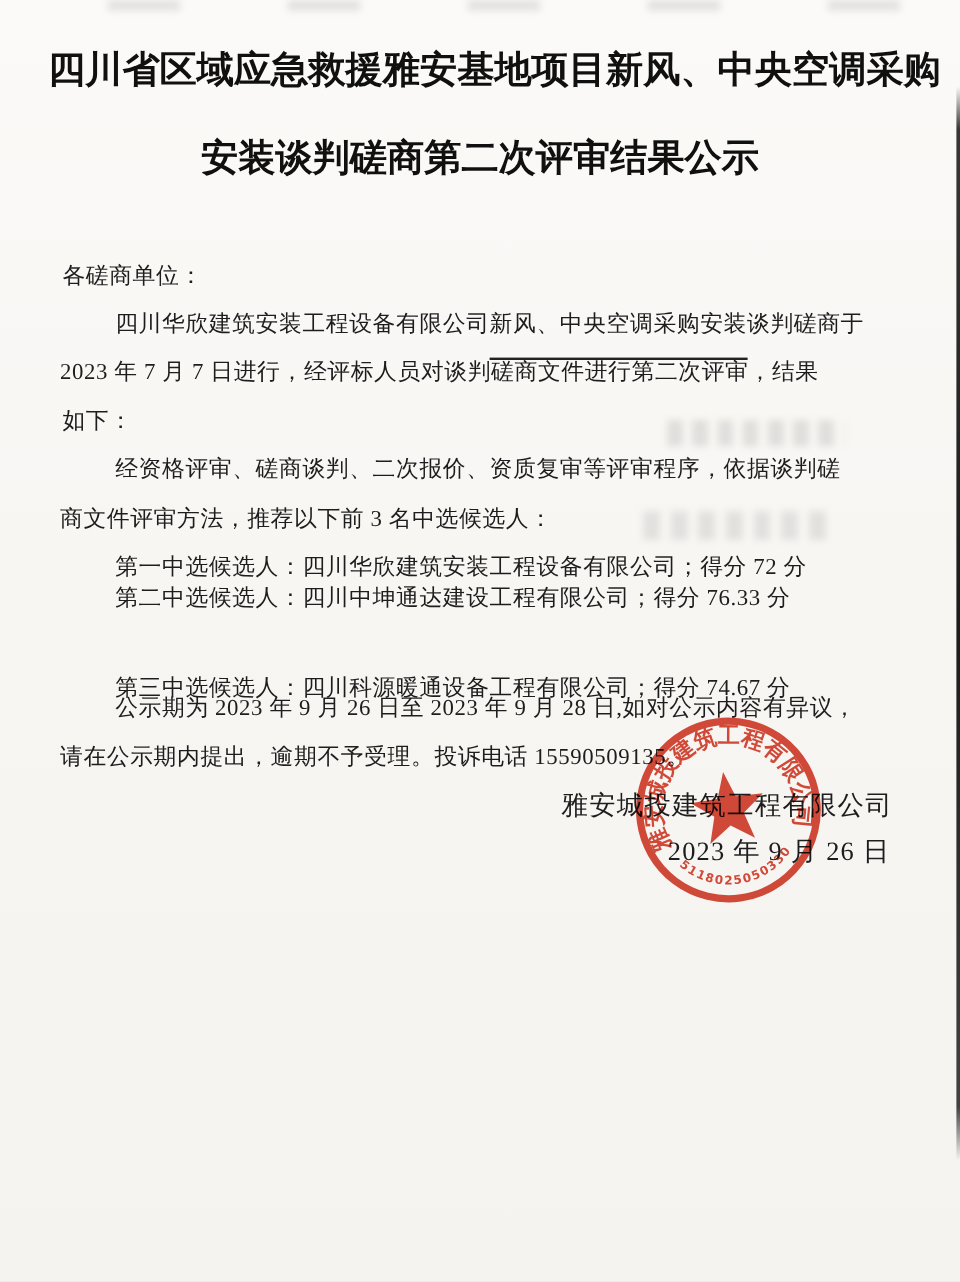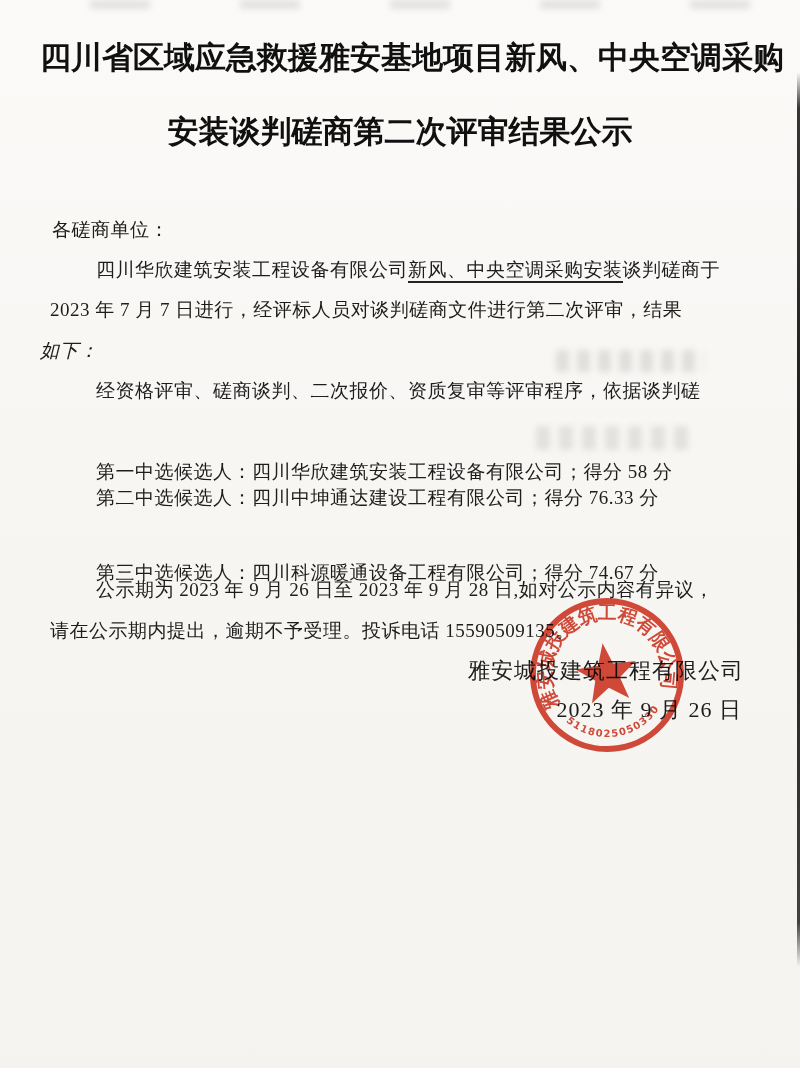--- a/index.html
+++ b/index.html
@@ -6,21 +6,21 @@
   .page{
     position:relative;width:800px;height:1068px;overflow:hidden;
     background:linear-gradient(180deg,#fbfaf8 0%,#f8f6f3 45%,#f5f3f0 100%);
     font-family:"Liberation Serif","DejaVu Serif",serif;
     color:#1c1c1c;
   }
   .tline{position:absolute;left:0;width:100%;text-align:center;
     font-size:31px;font-weight:bold;letter-spacing:0px;color:#101010;white-space:nowrap;}
   .bline{position:absolute;font-size:19px;letter-spacing:0.5px;white-space:nowrap;color:#1d1d1d;text-align:center;}
   .rline{position:absolute;font-size:22px;letter-spacing:1px;white-space:nowrap;color:#1d1d1d;}
-  .useg{border-bottom:2px solid #222;padding-bottom:1px;}
+  .useg{border-bottom:2px solid #222;padding-bottom:17px;}
   .seal{position:absolute;left:507px;top:575px;opacity:.88;mix-blend-mode:multiply;}
   .scan-edge{position:absolute;right:0px;top:72px;width:3px;height:895px;
     background:linear-gradient(180deg,rgba(20,20,20,0) 0%,rgba(20,20,20,.85) 4%,rgba(15,15,15,.95) 50%,rgba(20,20,20,.8) 95%,rgba(20,20,20,0) 100%);
     border-radius:2px;}
   .ghost{position:absolute;filter:blur(3px);opacity:.5;pointer-events:none;}
   .ghost-a{left:556px;top:350px;width:148px;height:22px;
     background:repeating-linear-gradient(90deg,rgba(140,140,140,.45) 0 13px,rgba(140,140,140,0) 13px 21px);}
   .ghost-b{left:536px;top:426px;width:158px;height:24px;
     background:repeating-linear-gradient(90deg,rgba(140,140,140,.4) 0 14px,rgba(140,140,140,0) 14px 23px);}
   .ghost-top{left:90px;top:0px;width:680px;height:9px;
@@ -37,25 +37,26 @@
 
   <div class="tline" style="top:37px;padding-left:12px;">四川省区域应急救援雅安基地项目新风、中央空调采购</div>
   <div class="tline" style="top:111px;">安装谈判磋商第二次评审结果公示</div>
 
   <div class="bline" style="top:217px;left:52px;">各磋商单位：</div>
 
   <div class="bline" style="top:257px;left:96px;">
     <span>四川华欣建筑安装工程设备有限公司</span><span class="useg">新风、中央空调采购安装</span><span>谈判磋商于</span>
   </div>
   <div class="bline" style="top:297px;left:50px;">2023 年 7 月 7 日进行，经评标人员对谈判磋商文件进行第二次评审，结果</div>
-  <div class="bline" style="top:338px;left:40px;font-style:italic;">如下：</div>
+  <div class="bline" style="top:338px;left:52px;">如下：</div>
 
   <div class="bline" style="top:378px;left:96px;">经资格评审、磋商谈判、二次报价、资质复审等评审程序，依据谈判磋</div>
+  <div class="bline" style="top:419px;left:50px;">商文件评审方法，推荐以下前 3 名中选候选人：</div>
 
-  <div class="bline" style="top:459px;left:96px;">第一中选候选人：四川华欣建筑安装工程设备有限公司；得分 58 分</div>
+  <div class="bline" style="top:459px;left:96px;">第一中选候选人：四川华欣建筑安装工程设备有限公司；得分 72 分</div>
   <div class="bline" style="top:485px;left:96px;">第二中选候选人：四川中坤通达建设工程有限公司；得分 76.33 分</div>
   <div class="bline" style="top:536px;left:96px;margin-top:24px;">第三中选候选人：四川科源暖通设备工程有限公司；得分 74.67 分</div>
 
   <div class="bline" style="top:577px;left:96px;">公示期为 2023 年 9 月 26 日至 2023 年 9 月 28 日,如对公示内容有异议，</div>
   <div class="bline" style="top:618px;left:50px;">请在公示期内提出，逾期不予受理。投诉电话 15590509135。</div>
 
   <div class="rline" style="top:656px;right:56px;">雅安城投建筑工程有限公司</div>
   <div class="rline" style="top:695px;right:58px;text-align:right;">2023 年 9 月 26 日</div>
 
   <svg class="seal" width="200" height="200" viewBox="0 0 200 200">

